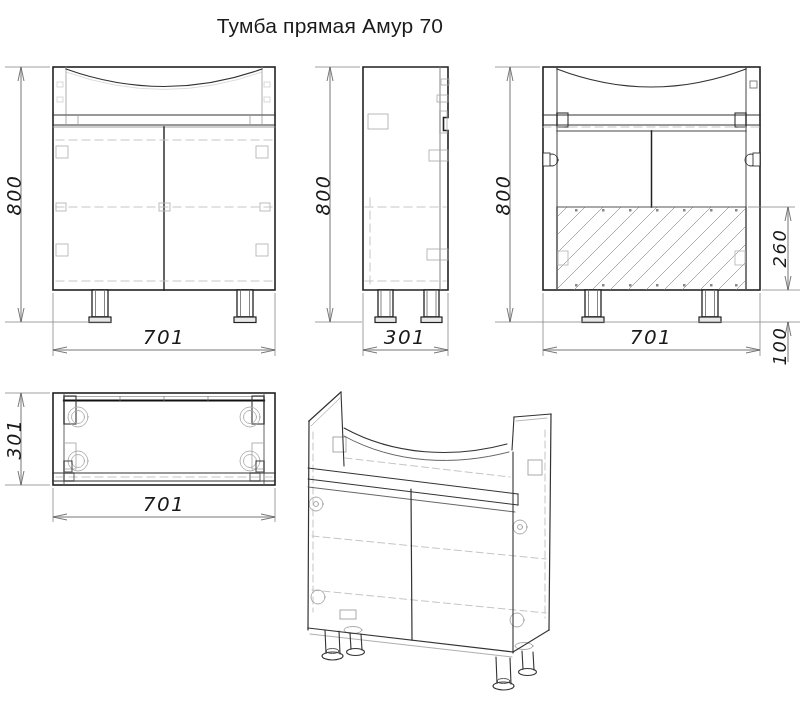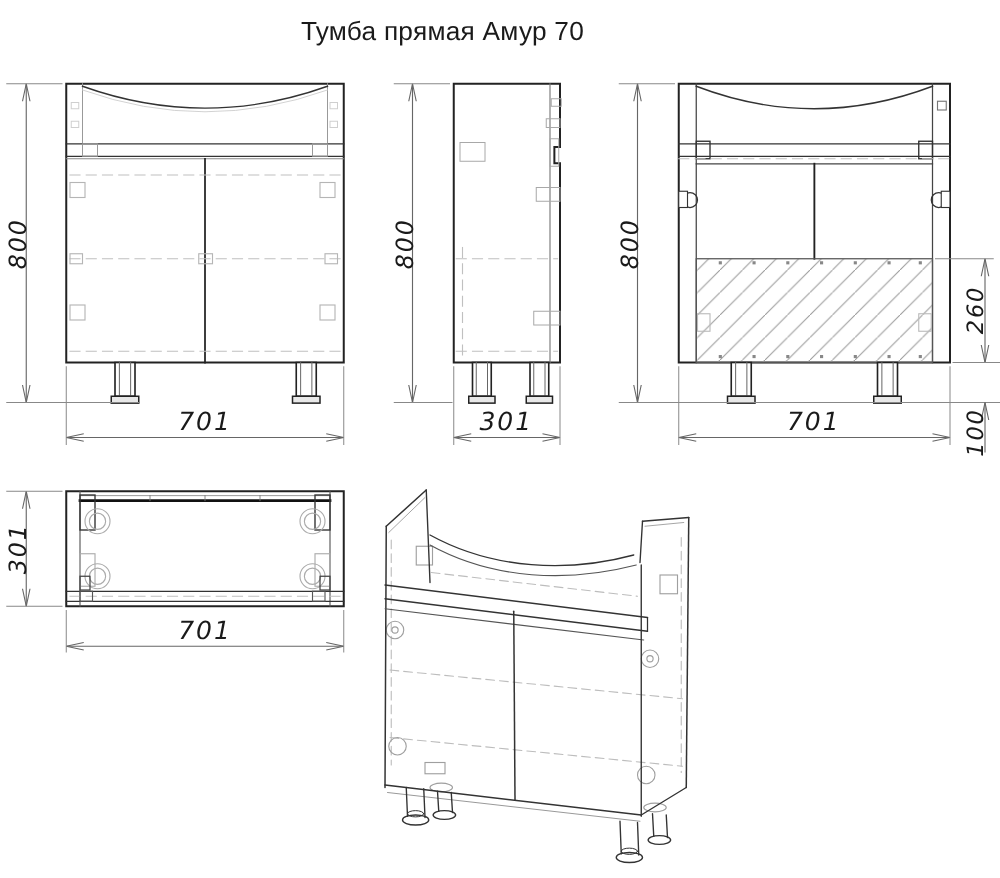--- a/index.html
+++ b/index.html
@@ -2,21 +2,21 @@
 <html><head>
 <meta charset="utf-8">
 <style>
   html,body{margin:0;padding:0;background:#fff;}
   #stage{
     position:relative;width:800px;height:702px;background:#fff;overflow:hidden;
     font-family:"Liberation Sans", sans-serif;
   }
   #title{
     position:absolute;top:14px;left:0;width:660px;text-align:center;
-    font-size:21px;color:#1a1a1a;letter-spacing:.2px;margin-left:24px;
+    font-size:21px;color:#1a1a1a;letter-spacing:.2px;
   }
   svg{position:absolute;top:0;left:0;}
   .dim-text{
     font-family:"DejaVu Sans", sans-serif;
     font-style:italic;
     fill:#1a1a1a;
     letter-spacing:1.5px;
   }
 </style>
 </head>

